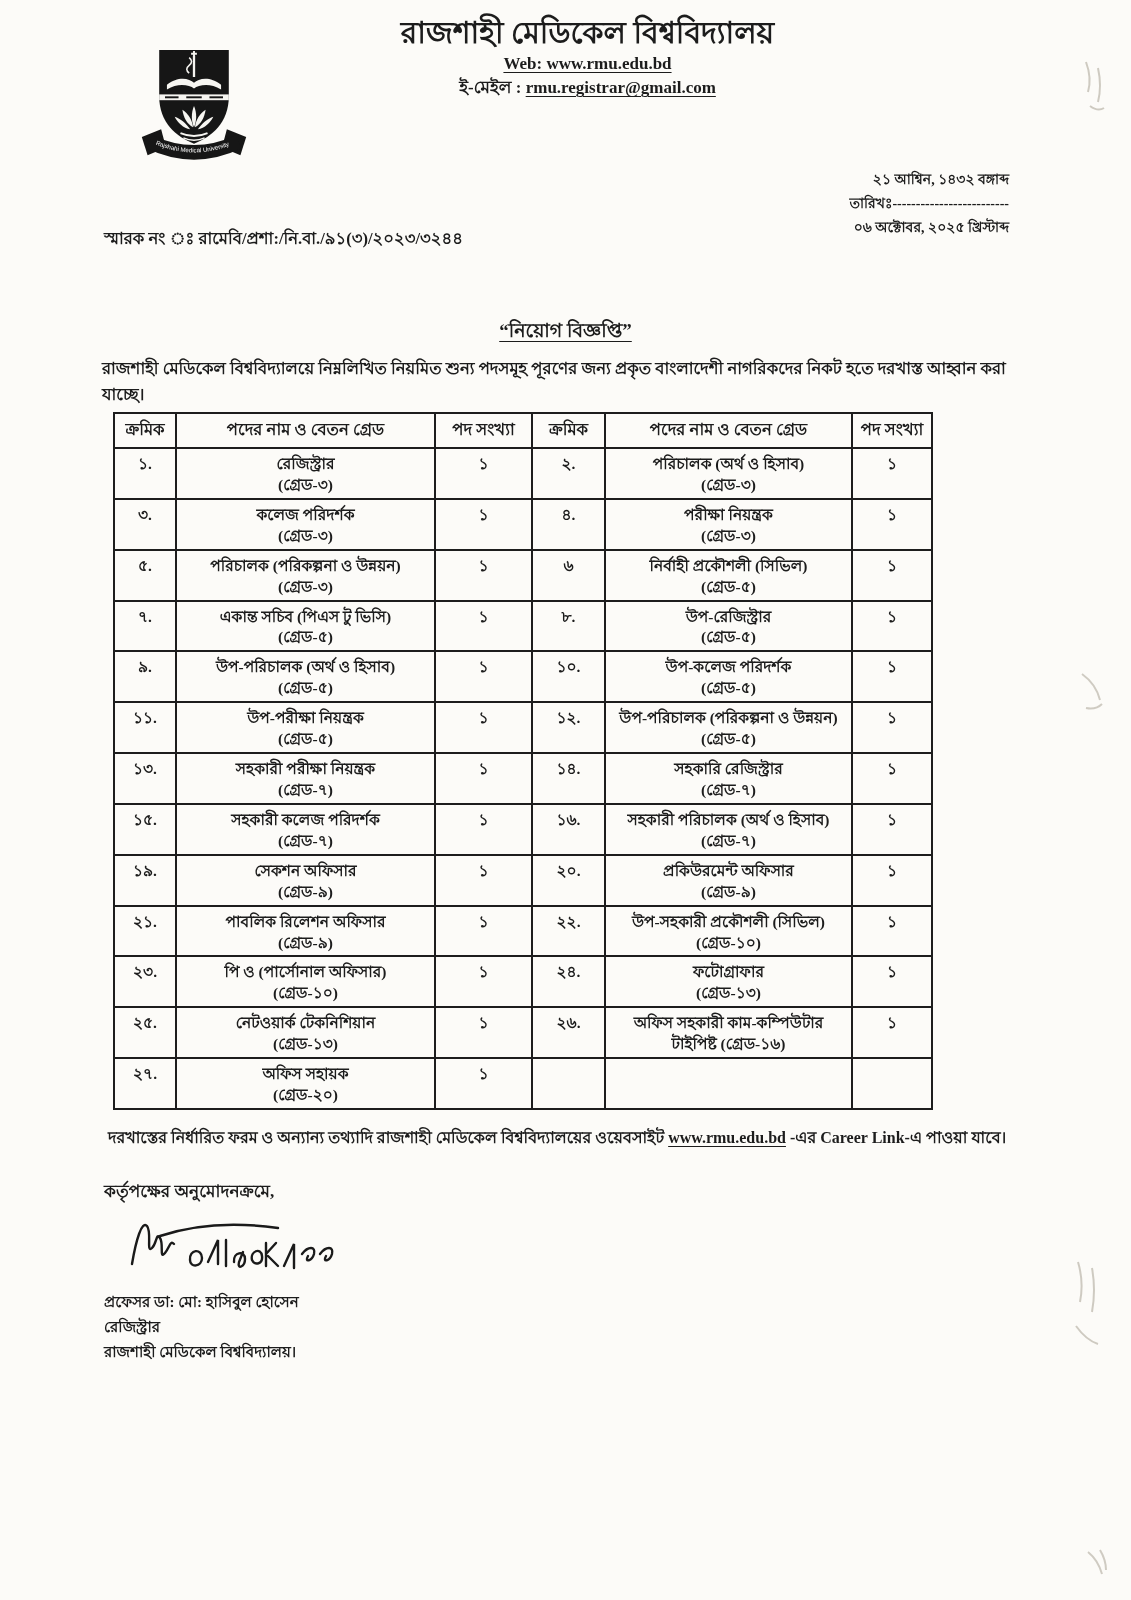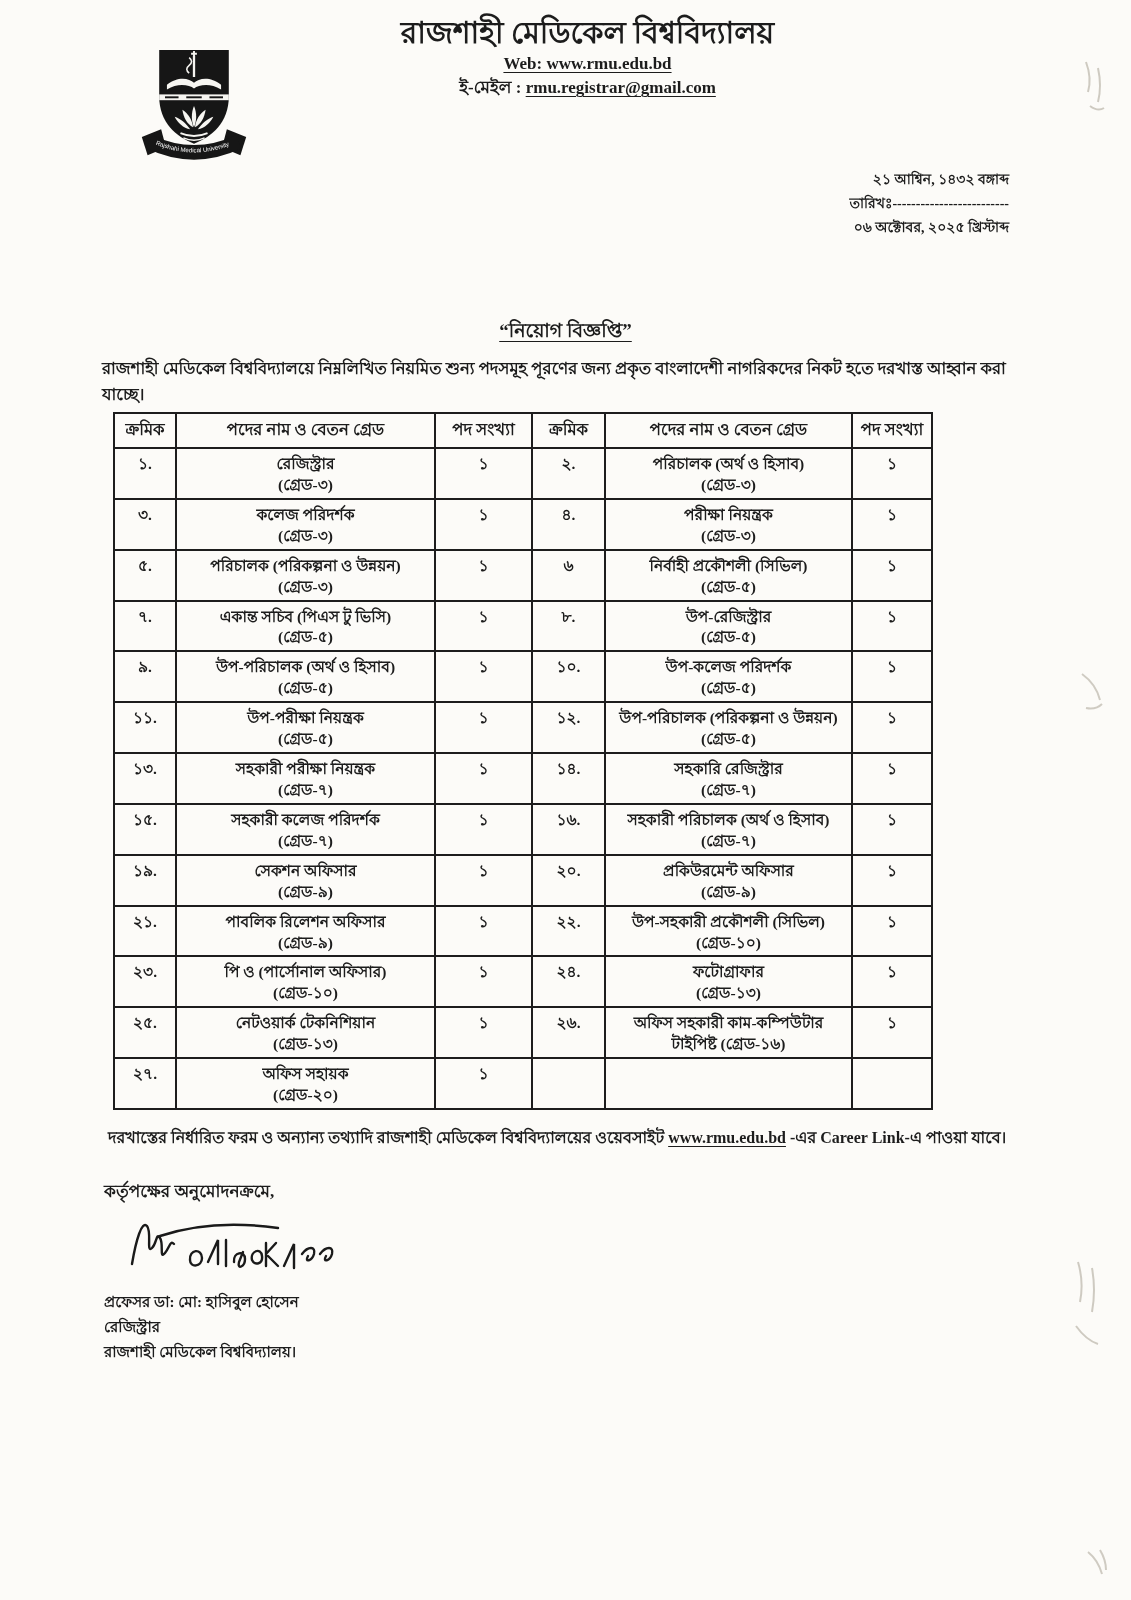--- a/index.html
+++ b/index.html
@@ -86,20 +86,21 @@
     <div class="uni-contact u">Web: www.rmu.edu.bd</div>
     <div class="uni-contact"><span>ই-মেইল : </span><span class="u">rmu.registrar@gmail.com</span></div>
   </div>
 
   <div class="date-block">
     <div>২১ আশ্বিন, ১৪৩২ বঙ্গাব্দ</div>
     <div>তারিখঃ-------------------------</div>
     <div>০৬ অক্টোবর, ২০২৫ খ্রিস্টাব্দ</div>
   </div>
 
+  <div class="memo-line">স্মারক নং ঃ রামেবি/প্রশা:/নি.বা./৯১(৩)/২০২৩/৩২৪৪</div>
 
   <div class="notice-title"><span>“নিয়োগ বিজ্ঞপ্তি”</span></div>
 
   <div class="intro">রাজশাহী মেডিকেল বিশ্ববিদ্যালয়ে নিম্নলিখিত নিয়মিত শুন্য পদসমূহ পূরণের জন্য প্রকৃত বাংলাদেশী নাগরিকদের নিকট হতে দরখাস্ত আহ্বান করা যাচ্ছে।</div>
 
   <div class="tbl-wrap">
     <table>
       <colgroup>
         <col class="c-sl1">
           <col class="c-post1">

